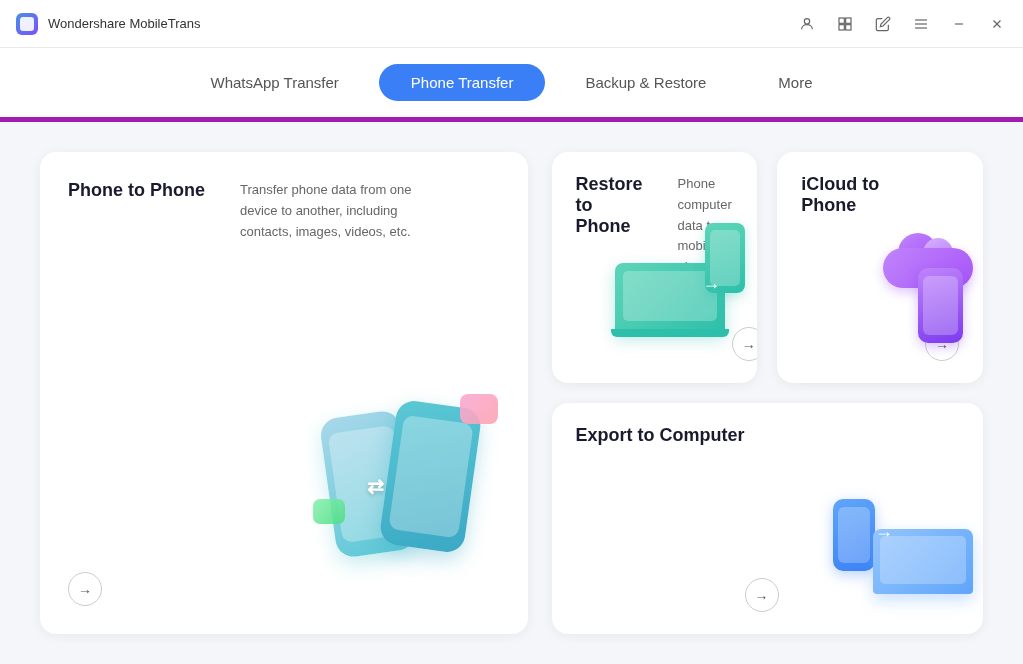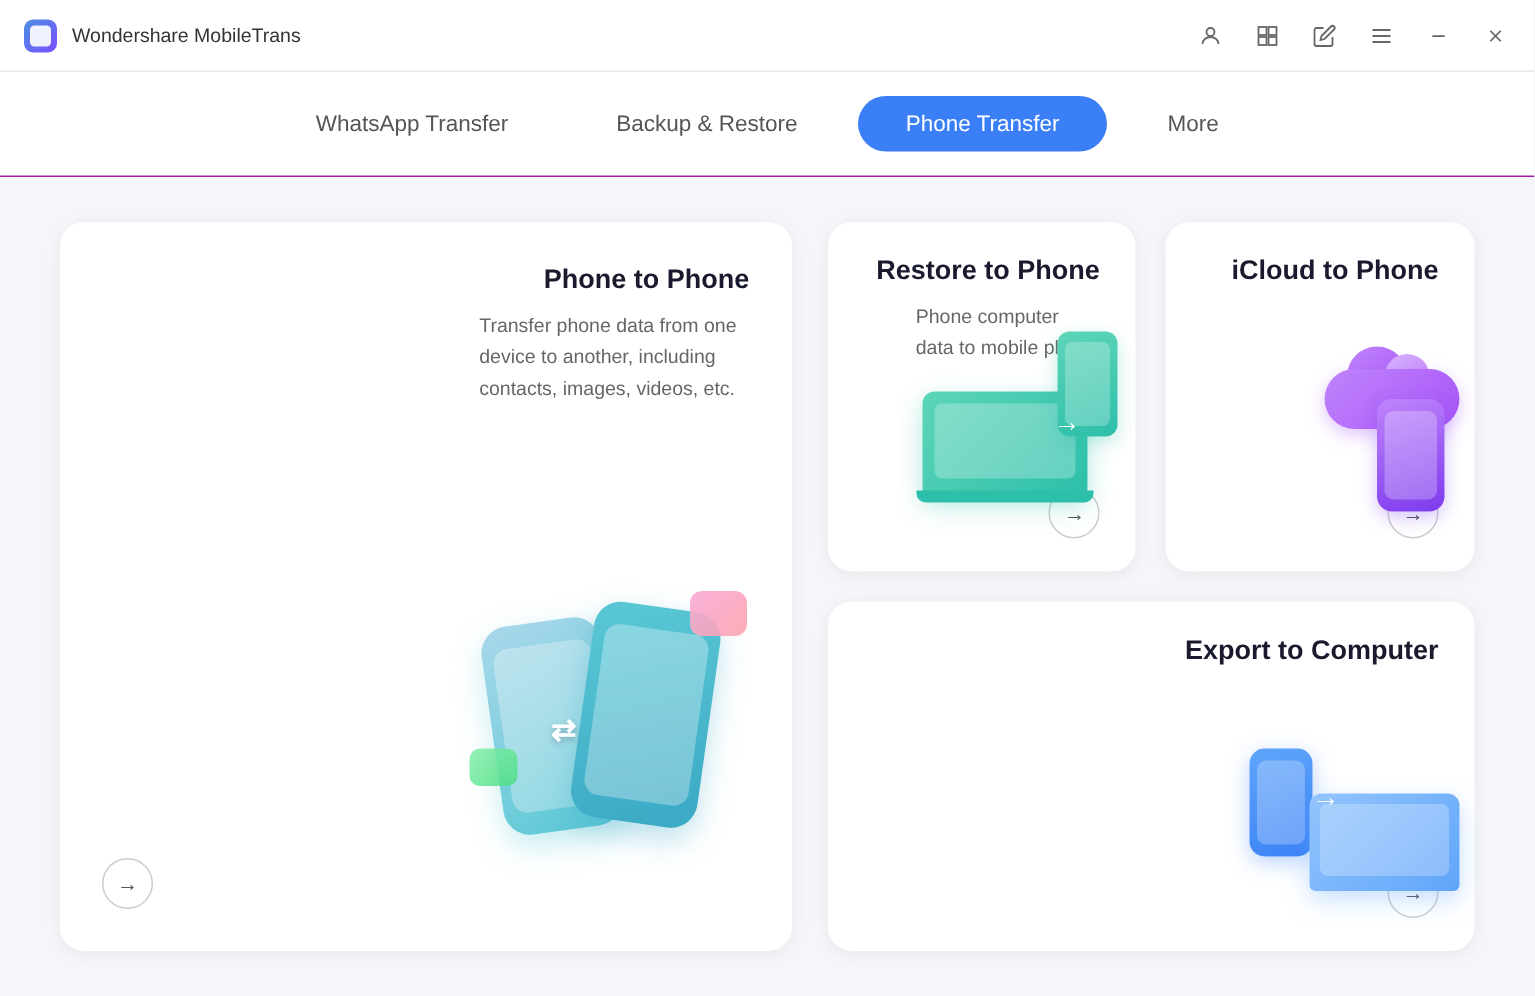--- a/index.html
+++ b/index.html
@@ -69,21 +69,21 @@
 
     
     .nav-bar {
       background: #ffffff;
       padding: 16px 0 0;
       display: flex;
       justify-content: center;
       gap: 8px;
       flex-shrink: 0;
       padding-bottom: 16px;
-      border-bottom: 1px solid #a21caf;
+      border-bottom: 5px solid #a21caf;
     }
     .nav-tab {
       padding: 10px 32px;
       border-radius: 30px;
       font-size: 15px;
       font-weight: 500;
       cursor: pointer;
       border: none;
       background: transparent;
       color: #555;
@@ -127,22 +127,21 @@
       padding: 22px 24px;
       flex: 1;
       display: flex;
       position: relative;
       overflow: hidden;
       box-shadow: 0 2px 12px rgba(0,0,0,0.06);
     }
     .card-content {
       flex: 1;
       display: flex;
-      flex-direction: column;
-      align-items: flex-end;
+      flex-direction: row;
     }
     .card-title {
       font-size: 18px;
       font-weight: 700;
       color: #1a1a2e;
       margin-bottom: 10px;
     }
     .card-desc {
       font-size: 13px;
       color: #666;
@@ -439,22 +438,22 @@
       <svg width="14" height="14" viewBox="0 0 24 24" fill="none" stroke="#666" stroke-width="2">
         <line x1="18" y1="6" x2="6" y2="18"></line>
           <line x1="6" y1="6" x2="18" y2="18"></line>
       </svg>
     </div>
   </div>
 </div>
 
 <div class="nav-bar">
   <button class="nav-tab">WhatsApp Transfer</button>
+  <button class="nav-tab active">Phone Transfer</button>
   <button class="nav-tab">Backup &amp; Restore</button>
-  <button class="nav-tab active">Phone Transfer</button>
   <button class="nav-tab">More</button>
 </div>
 
 <div class="main-content">
 
   <div class="card-large">
     <div class="card-content">
       <h2 class="card-title">Phone to Phone</h2>
       <p class="card-desc">Transfer phone data from one device to another, including contacts, images, videos, etc.</p>
     </div>

